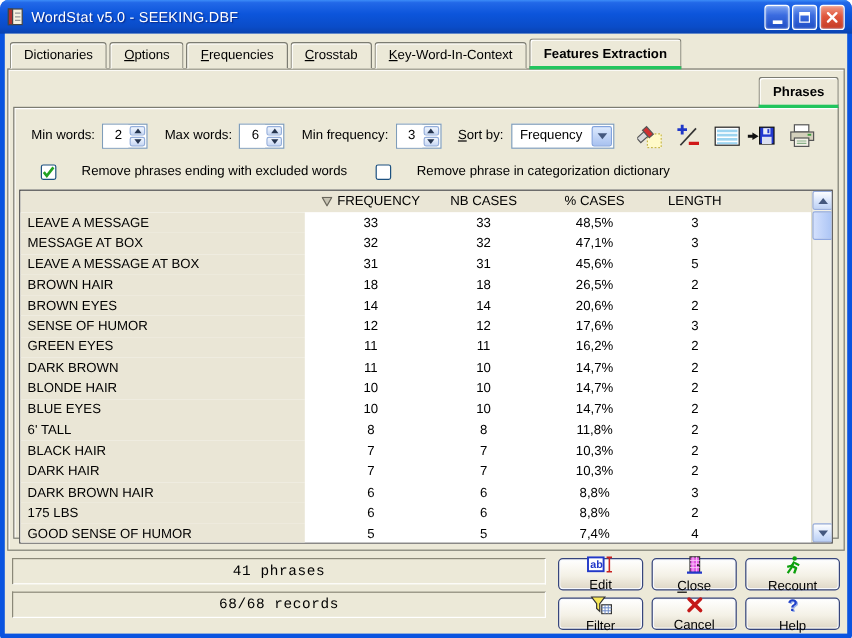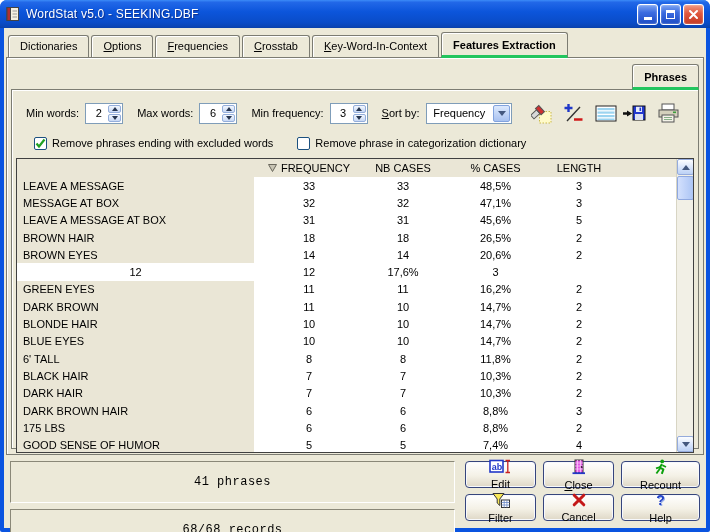--- a/index.html
+++ b/index.html
@@ -84,21 +84,21 @@
   .combo .cbtn {
     width:17px; height:17px; margin:1px; border-radius:2px;
     background:linear-gradient(180deg,#DCE9FD,#A9C2F0); border:1px solid #82A3DE;
     display:flex; align-items:center; justify-content:center;
   }
   .tbicon { width:23px; height:22px; display:flex; align-items:center; justify-content:center; cursor:pointer; }
   .tbgroup { display:flex; gap:9px; margin-left:2px; }
   .tbright { display:flex; gap:11px; margin-left:auto; margin-right:8px; }
   
   .checks { display:flex; align-items:center; gap:24px; margin:10px 8px 0 20px; height:16px; }
-  .check { display:flex; align-items:center; gap:5px; cursor:default; }
+  .check { display:flex; align-items:center; gap:21px; cursor:default; }
   .cbox {
     width:13px; height:13px; background:#fff; border:1px solid #1C5180; border-radius:2px;
     display:flex; align-items:center; justify-content:center; flex:0 0 auto;
   }
   .cbox svg { display:none; }
   .cbox.on svg { display:block; }
   
   .table {
     margin:7px 2px 0 2px; height:295px; position:relative;
     border:1px solid #404040; background:#fff; overflow:hidden;
@@ -131,21 +131,21 @@
   .chev-up { width:0; height:0; border-left:4px solid transparent; border-right:4px solid transparent; border-bottom:5px solid #44587E; }
   .chev-down { width:0; height:0; border-left:4px solid transparent; border-right:4px solid transparent; border-top:5px solid #44587E; }
   .sb-thumb {
     position:absolute; left:0; top:17px; width:17px; height:24px;
     background:linear-gradient(90deg,#D3E0FD,#ACC5F5); border:1px solid #8FA8E0; border-radius:2px;
   }
   
   .bottombar { display:flex; margin:6px 6px 0 6px; gap:10px; }
   .statuscol { flex:1; display:flex; flex-direction:column; gap:6px; }
   .status {
-    height:42px; background:#ECE9D8;
+    height:22px; background:#ECE9D8;
     border:1px solid; border-color:#8A8878 #FFFFFF #FFFFFF #8A8878;
     font-family:"Liberation Mono","DejaVu Sans Mono",monospace; font-size:12px;
     display:flex; align-items:center; justify-content:center; letter-spacing:0.5px;
   }
   .btncol {
     display:grid; grid-template-columns:71px 71px 79px; grid-auto-rows:27px; gap:6px 7px; flex:0 0 auto;
   }
   .xpbtn {
     font-family:"Liberation Sans", sans-serif; font-size:11px;
     display:flex; align-items:center; justify-content:center; gap:4px;
@@ -367,20 +367,21 @@
   </div>
               <div class="trow">
     <div class="cell phr">BROWN EYES</div>
     <div class="cell">14</div>
     <div class="cell">14</div>
     <div class="cell">20,6%</div>
     <div class="cell">2</div>
     <div class="cell"></div>
   </div>
               <div class="trow">
+    <div class="cell phr">SENSE OF HUMOR</div>
     <div class="cell">12</div>
     <div class="cell">12</div>
     <div class="cell">17,6%</div>
     <div class="cell">3</div>
     <div class="cell"></div>
   </div>
               <div class="trow">
     <div class="cell phr">GREEN EYES</div>
     <div class="cell">11</div>
     <div class="cell">11</div>

